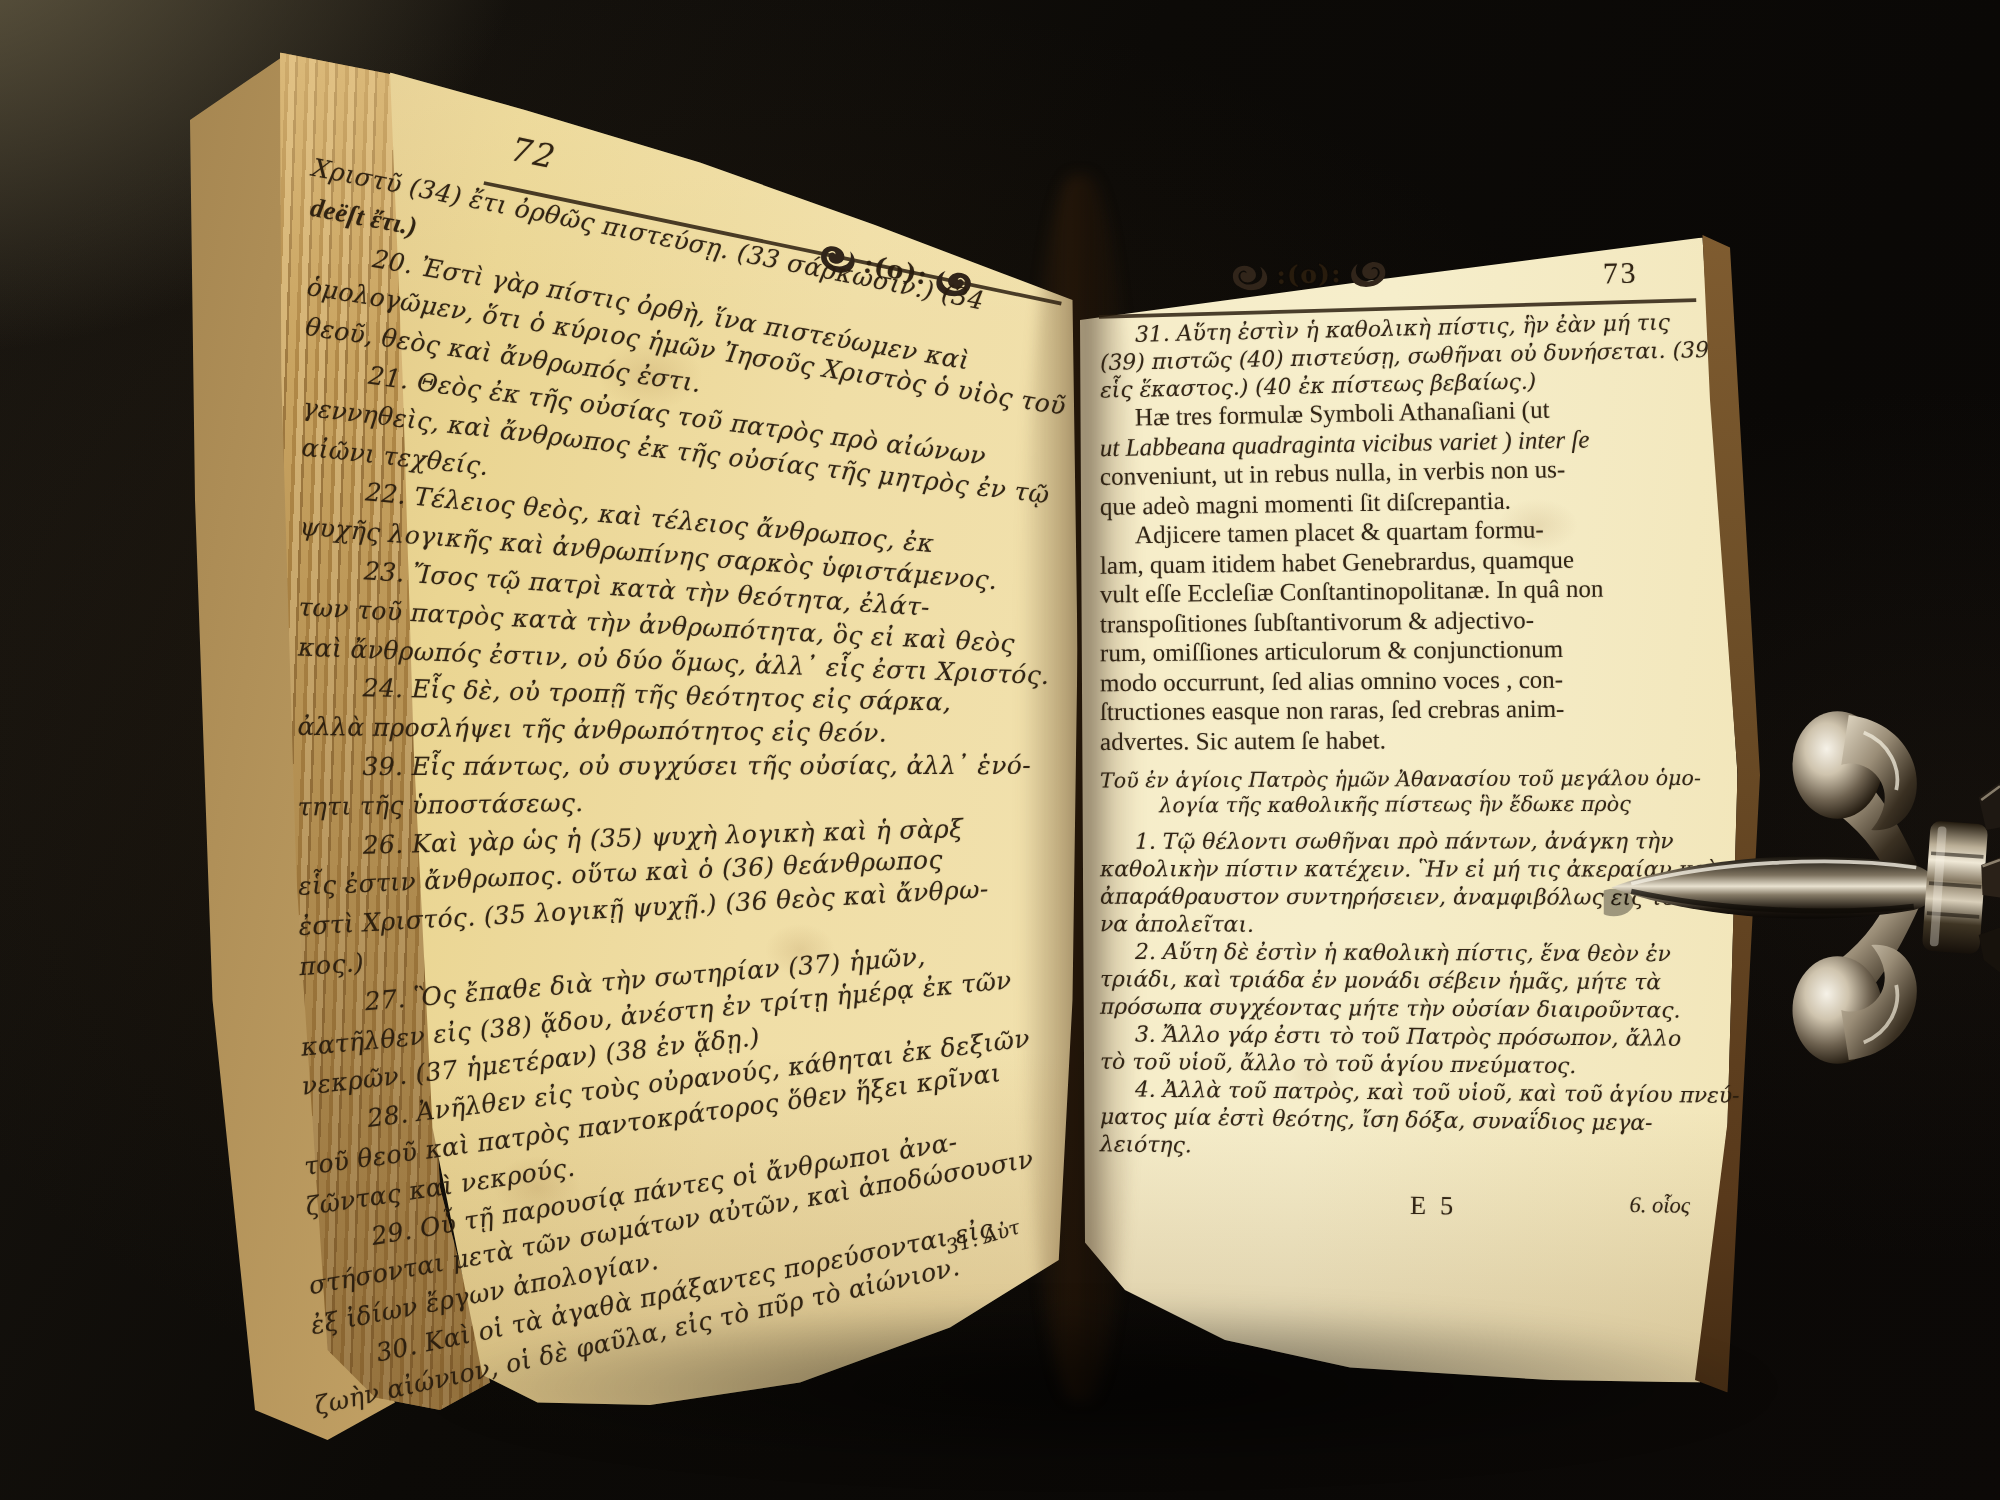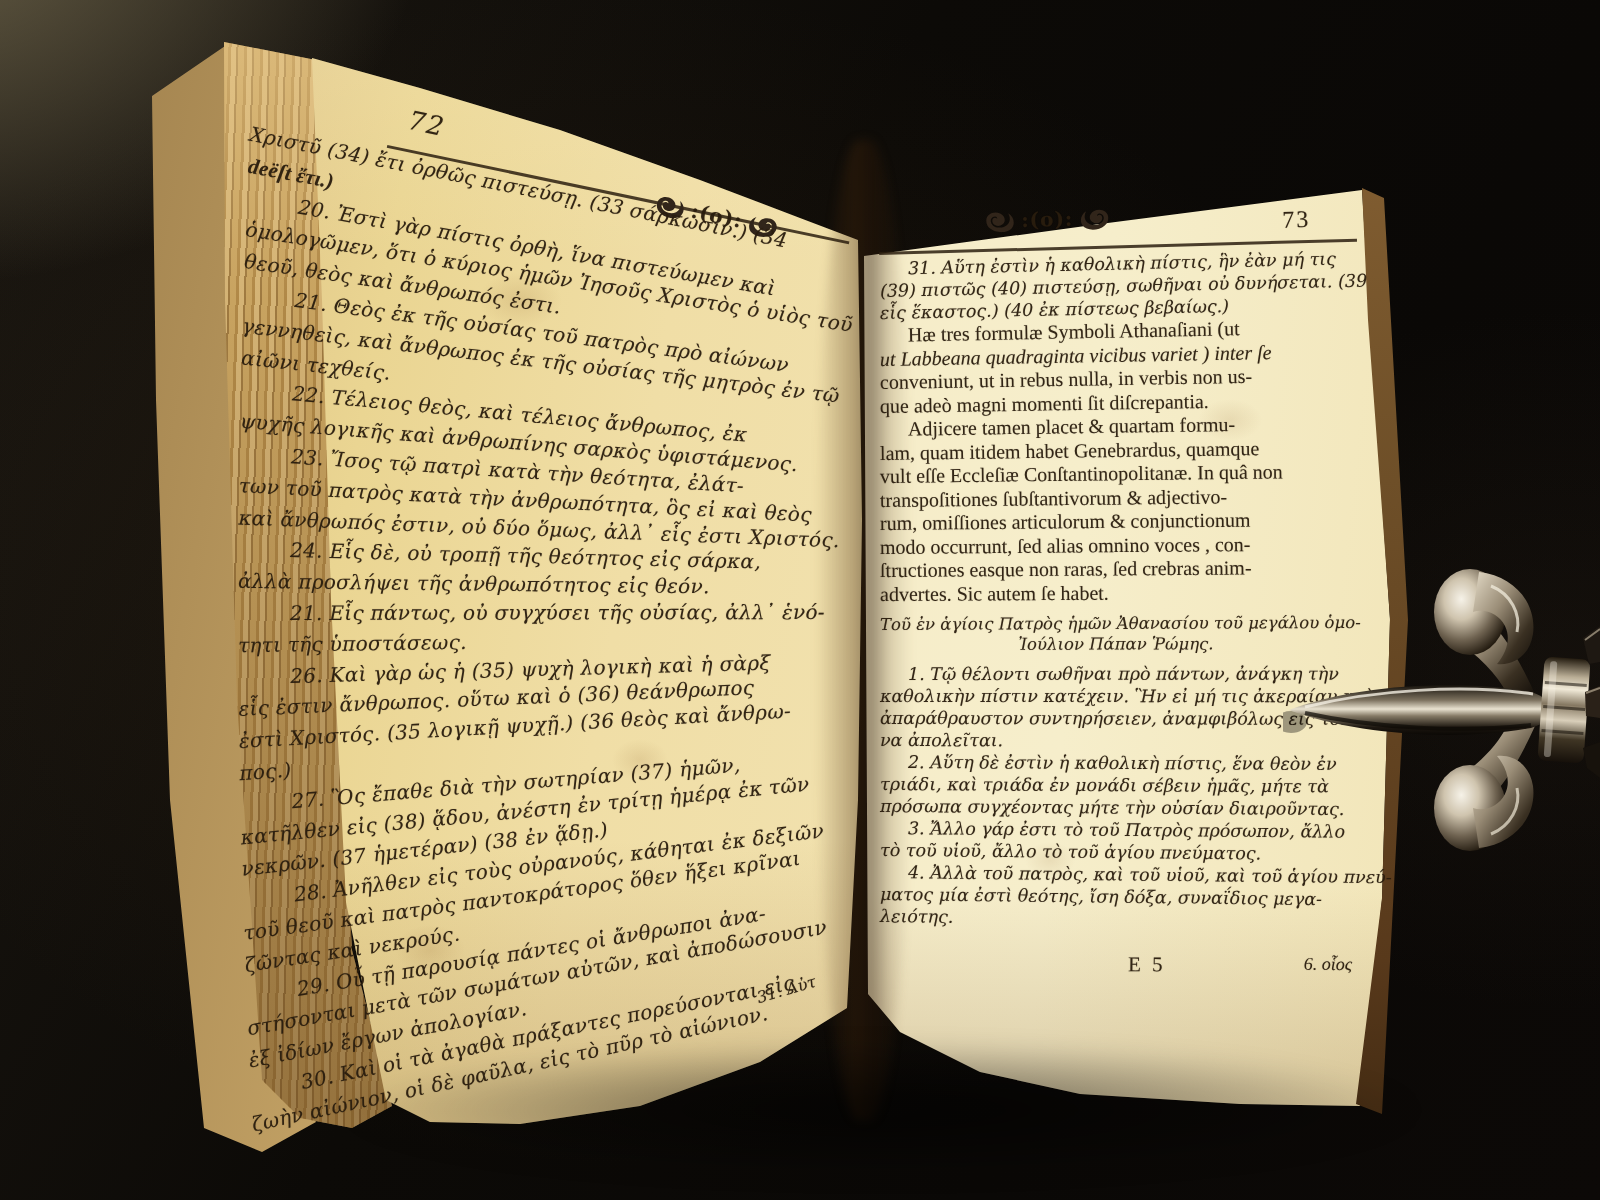--- a/index.html
+++ b/index.html
@@ -169,21 +169,21 @@
       <div class="line pstart" style="--i: 5;">21. Θεὸς ἐκ τῆς οὐσίας τοῦ πατρὸς πρὸ αἰώνων</div>
       <div class="line" style="--i: 6;">γεννηθεὶς, καὶ ἄνθρωπος ἐκ τῆς οὐσίας τῆς μητρὸς ἐν τῷ</div>
       <div class="line" style="--i: 7;">αἰῶνι τεχθείς.</div>
       <div class="line pstart" style="--i: 8;">22. Τέλειος θεὸς, καὶ τέλειος ἄνθρωπος, ἐκ</div>
       <div class="line" style="--i: 9;">ψυχῆς λογικῆς καὶ ἀνθρωπίνης σαρκὸς ὑφιστάμενος.</div>
       <div class="line pstart" style="--i: 10;">23. Ἴσος τῷ πατρὶ κατὰ τὴν θεότητα, ἐλάτ-</div>
       <div class="line" style="--i: 11;">των τοῦ πατρὸς κατὰ τὴν ἀνθρωπότητα, ὃς εἰ καὶ θεὸς</div>
       <div class="line" style="--i: 12;">καὶ ἄνθρωπός ἐστιν, οὐ δύο ὅμως, ἀλλ᾽ εἷς ἐστι Χριστός.</div>
       <div class="line pstart" style="--i: 13;">24. Εἷς δὲ, οὐ τροπῇ τῆς θεότητος εἰς σάρκα,</div>
       <div class="line" style="--i: 14;">ἀλλὰ προσλήψει τῆς ἀνθρωπότητος εἰς θεόν.</div>
-      <div class="line pstart" style="--i: 15;">21. Εἷς πάντως, οὐ συγχύσει τῆς οὐσίας, ἀλλ᾽ ἑνό-</div>
+      <div class="line pstart" style="--i: 15;">39. Εἷς πάντως, οὐ συγχύσει τῆς οὐσίας, ἀλλ᾽ ἑνό-</div>
       <div class="line" style="--i: 16;">τητι τῆς ὑποστάσεως.</div>
       <div class="line pstart" style="--i: 17;">26. Καὶ γὰρ ὡς ἡ (35) ψυχὴ λογικὴ καὶ ἡ σὰρξ</div>
       <div class="line" style="--i: 18;">εἷς ἐστιν ἄνθρωπος. οὕτω καὶ ὁ (36) θεάνθρωπος</div>
       <div class="line" style="--i: 19;">ἐστὶ Χριστός. (35 λογικῇ ψυχῇ.) (36 θεὸς καὶ ἄνθρω-</div>
       <div class="line" style="--i: 20;">πος.)</div>
       <div class="line pstart" style="--i: 21;">27. Ὃς ἔπαθε διὰ τὴν σωτηρίαν (37) ἡμῶν,</div>
       <div class="line" style="--i: 22;">κατῆλθεν εἰς (38) ᾅδου, ἀνέστη ἐν τρίτῃ ἡμέρᾳ ἐκ τῶν</div>
       <div class="line" style="--i: 23;">νεκρῶν. (37 ἡμετέραν) (38 ἐν ᾅδῃ.)</div>
       <div class="line pstart" style="--i: 24;">28. Ἀνῆλθεν εἰς τοὺς οὐρανούς, κάθηται ἐκ δεξιῶν</div>
       <div class="line" style="--i: 25;">τοῦ θεοῦ καὶ πατρὸς παντοκράτορος ὅθεν ἥξει κρῖναι</div>
@@ -220,21 +220,21 @@
       <div class="line latin" style="--i: 6;">que adeò magni momenti ſit diſcrepantia.</div>
       <div class="line latin pstart" style="--i: 7;">Adjicere tamen placet &amp; quartam formu-</div>
       <div class="line latin" style="--i: 8;">lam, quam itidem habet Genebrardus, quamque</div>
       <div class="line latin" style="--i: 9;">vult eſſe Eccleſiæ Conſtantinopolitanæ. In quâ non</div>
       <div class="line latin" style="--i: 10;">transpoſitiones ſubſtantivorum &amp; adjectivo-</div>
       <div class="line latin" style="--i: 11;">rum, omiſſiones articulorum &amp; conjunctionum</div>
       <div class="line latin" style="--i: 12;">modo occurrunt, ſed alias omnino voces , con-</div>
       <div class="line latin" style="--i: 13;">ſtructiones easque non raras, ſed crebras anim-</div>
       <div class="line latin" style="--i: 14;">advertes.  Sic autem ſe habet.</div>
       <div class="line ghead gsp" style="--i: 15;">Τοῦ ἐν ἁγίοις Πατρὸς ἡμῶν Ἀθανασίου τοῦ μεγάλου ὁμο-</div>
-      <div class="line ghead gcent" style="--i: 17;">Ἰούλιον Πάπαν Ῥώμης.</div>
+      <div class="line ghead gcent" style="--i: 16;">λογία τῆς καθολικῆς πίστεως ἣν ἔδωκε πρὸς</div>
       <div class="line greek pstart gsp" style="--i: 18;">1. Τῷ θέλοντι σωθῆναι πρὸ πάντων, ἀνάγκη τὴν</div>
       <div class="line greek" style="--i: 19;">καθολικὴν πίστιν κατέχειν. Ἣν εἰ μή τις ἀκεραίαν καὶ</div>
       <div class="line greek" style="--i: 20;">ἀπαράθραυστον συντηρήσειεν, ἀναμφιβόλως εἰς τὸν αἰῶ-</div>
       <div class="line greek" style="--i: 21;">να ἀπολεῖται.</div>
       <div class="line greek pstart" style="--i: 22;">2. Αὕτη δὲ ἐστὶν ἡ καθολικὴ πίστις, ἕνα θεὸν ἐν</div>
       <div class="line greek" style="--i: 23;">τριάδι, καὶ τριάδα ἐν μονάδι σέβειν ἡμᾶς, μήτε τὰ</div>
       <div class="line greek" style="--i: 24;">πρόσωπα συγχέοντας μήτε τὴν οὐσίαν διαιροῦντας.</div>
       <div class="line greek pstart" style="--i: 25;">3. Ἄλλο γάρ ἐστι τὸ τοῦ Πατρὸς πρόσωπον, ἄλλο</div>
       <div class="line greek" style="--i: 26;">τὸ τοῦ υἱοῦ, ἄλλο τὸ τοῦ ἁγίου πνεύματος.</div>
       <div class="line greek pstart" style="--i: 27;">4. Ἀλλὰ τοῦ πατρὸς, καὶ τοῦ υἱοῦ, καὶ τοῦ ἁγίου πνεύ-</div>

